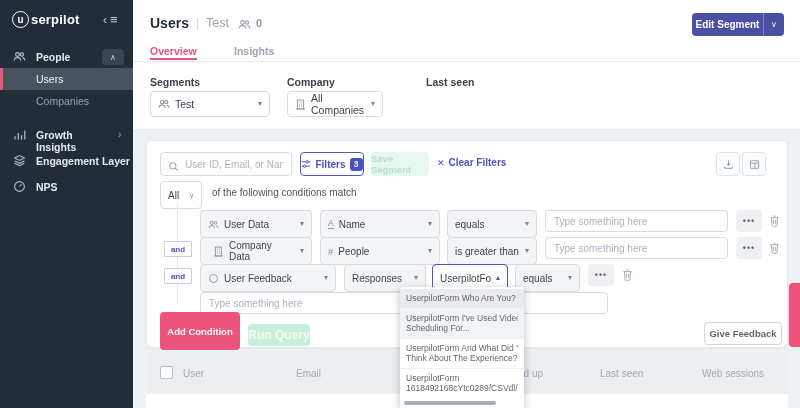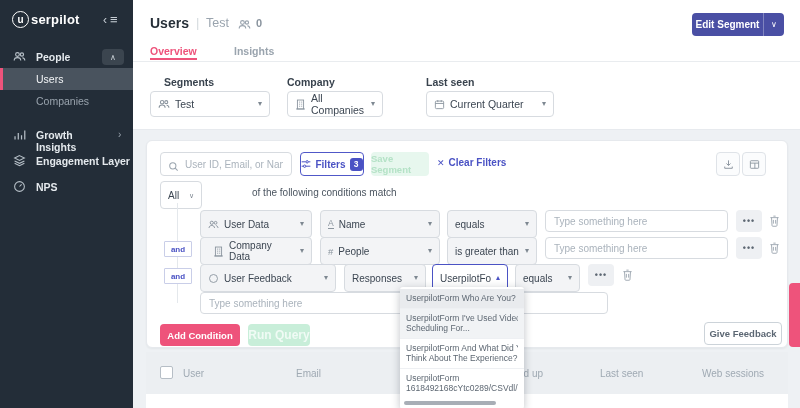--- a/index.html
+++ b/index.html
@@ -128,21 +128,21 @@
 
   <div class="abs" style="left:692px;top:13px;width:92px;height:23px;background:#4a4fa4;border-radius:4px;display:flex;align-items:center;cursor:pointer;">
     <span style="flex:1;text-align:center;color:#fff;font-size:10px;font-weight:bold;">Edit Segment</span>
     <span class="vee" style="width:20px;height:100%;display:flex;align-items:center;justify-content:center;border-left:1px solid rgba(255,255,255,.3);color:#fff;font-size:8px;"></span>
   </div>
 
   <span class="abs pink" style="left:150px;top:45px;font-size:10.5px;font-weight:bold;cursor:pointer;">Overview</span>
   <div class="abs" style="left:150px;top:58px;width:47px;height:2px;background:#ee537b;"></div>
   <span class="abs" style="left:234px;top:45px;font-size:10.5px;font-weight:bold;color:#9aa4ae;cursor:pointer;">Insights</span>
 
-  <span class="abs" style="left:164px;top:76px;font-size:10.5px;font-weight:bold;color:#39434e;text-align:center;">Segments</span>
+  <span class="abs" style="left:150px;top:76px;font-size:10.5px;font-weight:bold;color:#39434e;text-align:center;">Segments</span>
   <div class="sel wsel" style="left:150px;top:91px;width:120px;">
     <span style="color:#8a949e;display:inline-flex;">
       <svg width="12" height="12" viewBox="0 0 16 16" fill="none" stroke="currentColor" stroke-width="1.4">
           <circle cx="5.5" cy="5.5" r="2.3"></circle>
           <path d="M1.5 13c0-2.2 1.8-3.6 4-3.6s4 1.4 4 3.6"></path>
           <circle cx="11" cy="5.5" r="2"></circle>
           <path d="M11.5 9.6c1.8.2 3 1.5 3 3.4"></path>
         </svg>
     </span>
     <span>Test</span>
@@ -156,30 +156,20 @@
           <rect x="3.5" y="1.5" width="9" height="13"></rect>
           <path d="M6 4.5h1.5M9 4.5h1.5M6 7.5h1.5M9 7.5h1.5M6 10.5h1.5M9 10.5h1.5"></path>
           <path d="M1.5 14.5h13"></path>
         </svg>
     </span>
     <span>All Companies</span>
     <span class="cr cd"></span>
   </div>
 
   <span class="abs" style="left:426px;top:76px;font-size:10.5px;font-weight:bold;color:#39434e;">Last seen</span>
-  <div class="sel wsel" style="left:426px;top:91px;width:128px;">
-    <span style="color:#8a949e;display:inline-flex;">
-      <svg width="11" height="11" viewBox="0 0 16 16" fill="none" stroke="currentColor" stroke-width="1.3">
-          <rect x="2" y="3" width="12" height="11" rx="1.5"></rect>
-          <path d="M2 6.5h12M5.5 1.5v3M10.5 1.5v3"></path>
-        </svg>
-    </span>
-    <span>Current Quarter</span>
-    <span class="cr cd"></span>
-  </div>
 
   <div class="abs" style="left:146px;top:140px;width:642px;height:208px;background:#fff;border:1px solid #e6e9ed;border-radius:6px;box-shadow:0 1px 2px rgba(27,35,48,.05);"></div>
 
   <span class="abs" style="left:168px;top:158px;color:#9aa4ae;z-index:2;">
     <svg width="11" height="11" viewBox="0 0 16 16" fill="none" stroke="currentColor" stroke-width="1.5">
         <circle cx="7" cy="7" r="4.5"></circle>
         <path d="M10.5 10.5L14 14"></path>
       </svg>
   </span>
   <input class="inp" style="left: 160px; top: 152px; width: 132px; height: 24px; padding-left: 24px;" placeholder="User ID, Email, or Name">
@@ -218,21 +208,21 @@
           <rect x="2" y="2.5" width="12" height="11" rx="1"></rect>
           <path d="M2 6h12M8.5 6v7.5"></path>
         </svg>
     </span>
   </div>
 
   <div class="sel" style="left:160px;top:181px;width:42px;background:#fff;">
     <span>All</span>
     <span class="cr vee" style="font-size:7px;"></span>
   </div>
-  <span class="abs" style="left:212px;top:187px;font-size:10px;color:#4b5560;margin-left:40px;">of the following conditions match</span>
+  <span class="abs" style="left:212px;top:187px;font-size:10px;color:#4b5560;">of the following conditions match</span>
 
   <div class="abs" style="left:177px;top:203px;width:1px;height:100px;background:#e4e8ec;"></div>
 
   <div class="sel" style="left:200px;top:210px;width:112px;">
     <span style="color:#8a949e;display:inline-flex;">
       <svg width="11" height="11" viewBox="0 0 16 16" fill="none" stroke="currentColor" stroke-width="1.4">
           <circle cx="5.5" cy="5.5" r="2.3"></circle>
           <path d="M1.5 13c0-2.2 1.8-3.6 4-3.6s4 1.4 4 3.6"></path>
           <circle cx="11" cy="5.5" r="2"></circle>
           <path d="M11.5 9.6c1.8.2 3 1.5 3 3.4"></path>
@@ -317,21 +307,21 @@
   <span class="trash" style="left:622px;top:269px;">
     <svg width="11" height="12" viewBox="0 0 14 16" fill="none" stroke="currentColor" stroke-width="1.2">
         <path d="M1.5 3.5h11M5.5 1.5h3"></path>
         <path d="M3 3.5l.7 10.5c0 .6.4 1 1 1h4.6c.6 0 1-.4 1-1l.7-10.5"></path>
         <path d="M5.5 6.5v5M8.5 6.5v5"></path>
       </svg>
   </span>
 
   <input class="inp" style="left: 200px; top: 292px; width: 408px; height: 22px;" placeholder="Type something here">
 
-  <div class="abs" style="left:160px;top:324px;width:80px;height:22px;background:#ee537b;border-radius:4px;display:flex;align-items:center;justify-content:center;cursor:pointer;">
+  <div class="abs" style="left:160px;top:312px;width:80px;height:38px;background:#ee537b;border-radius:4px;display:flex;align-items:center;justify-content:center;cursor:pointer;">
     <span style="color:#fff;font-size:9.5px;font-weight:bold;">Add Condition</span>
   </div>
   <div class="abs" style="left:248px;top:324px;width:62px;height:22px;background:#c8eed9;border-radius:4px;display:flex;align-items:center;justify-content:center;">
     <span style="color:#f0fbf5;font-size:12px;font-weight:bold;">Run Query</span>
   </div>
   <div class="abs" style="left:704px;top:322px;width:78px;height:23px;background:#fff;border:1px solid #ccd3d9;border-radius:4px;display:flex;align-items:center;justify-content:center;cursor:pointer;">
     <span style="color:#5c6773;font-size:9.5px;font-weight:bold;">Give Feedback</span>
   </div>
 
   <div class="abs" style="left:146px;top:352px;width:642px;height:42px;background:#eceff2;"></div>

